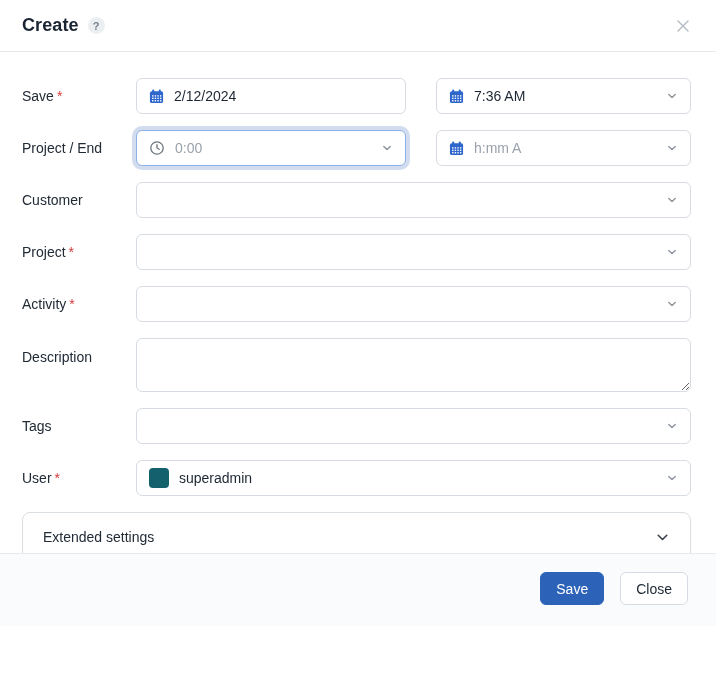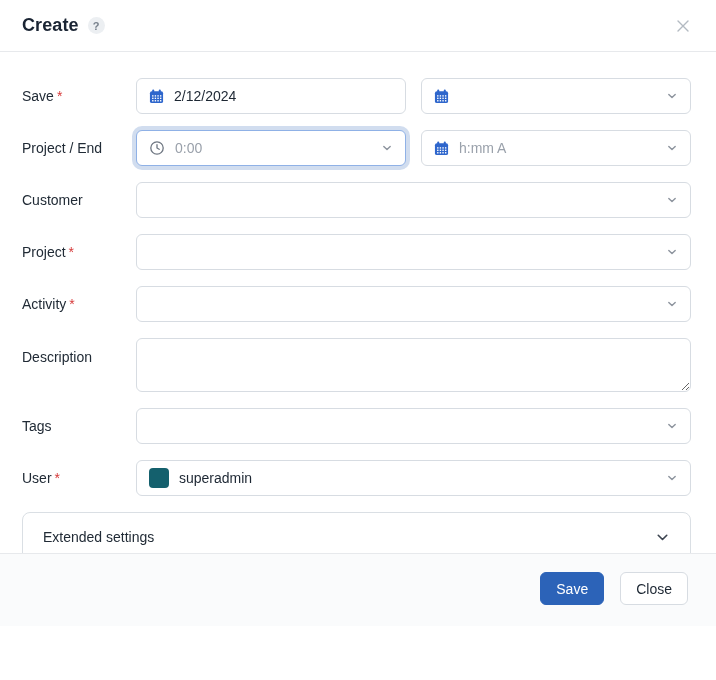--- a/index.html
+++ b/index.html
@@ -15,21 +15,21 @@
                 font-size:11px; font-weight:600; display:flex; align-items:center; justify-content:center; cursor:pointer; }
   .close-x { margin-left:auto; display:flex; align-items:center; justify-content:center; width:22px; height:22px; cursor:pointer; }
 
   
   .modal-body { padding:26px 25px 0 22px; }
   .form-row { display:flex; align-items:center; margin-bottom:16px; }
   .form-row.align-top { align-items:flex-start; }
   .form-label { width:114px; flex-shrink:0; font-size:14px; color:#212b36; }
   .form-row.align-top .form-label { padding-top:11px; }
   .req { color:#d63939; margin-left:3px; }
-  .controls { display:flex; flex:1 1 auto; gap:15px; min-width:0; }
+  .controls { display:flex; flex:1 1 auto; gap:30px; min-width:0; }
 
   .control { display:flex; align-items:center; height:36px; border:1px solid #d7dce2; border-radius:6px;
              background:#fff; padding:0 12px; font-size:14px; color:#1d2733; flex:1 1 auto; min-width:0; }
   .control.half { flex:0 0 270px; width:270px; }
   .control .icon { display:flex; align-items:center; margin-right:10px; flex-shrink:0; }
   .control input { border:none; outline:none; flex:1 1 auto; min-width:0; font:inherit; color:#1d2733; background:transparent; height:100%; }
   .control input::placeholder { color:#9aa1ab; }
   .control .value-text { flex:1 1 auto; white-space:nowrap; overflow:hidden; }
   .control .chevron { margin-left:auto; display:flex; align-items:center; flex-shrink:0; padding-left:8px; }
   .control.focused { border-color:#8fb1e6; box-shadow:0 0 0 4px rgba(47,99,184,.22); }
@@ -111,20 +111,21 @@
                   <rect x="6.1" y="9.2" width="1.5" height="1.5"></rect>
                   <rect x="8.9" y="9.2" width="1.5" height="1.5"></rect>
                   <rect x="11.7" y="9.2" width="1.5" height="1.5"></rect>
                 <rect x="3.3" y="11.8" width="1.5" height="1.5"></rect>
                   <rect x="6.1" y="11.8" width="1.5" height="1.5"></rect>
                   <rect x="8.9" y="11.8" width="1.5" height="1.5"></rect>
                   <rect x="11.7" y="11.8" width="1.5" height="1.5"></rect>
               </g>
             </svg>
           </span>
+          <span class="value-text">7:36 AM</span>
           <span class="chevron">
             <svg width="12" height="12" viewBox="0 0 12 12">
                 <path d="M2.8 4.4l3.2 3.2 3.2-3.2" stroke="#8d949e" stroke-width="1.4" fill="none" stroke-linecap="round" stroke-linejoin="round"></path>
               </svg>
           </span>
         </div>
       </div>
     </div>
 
     <div class="form-row">

